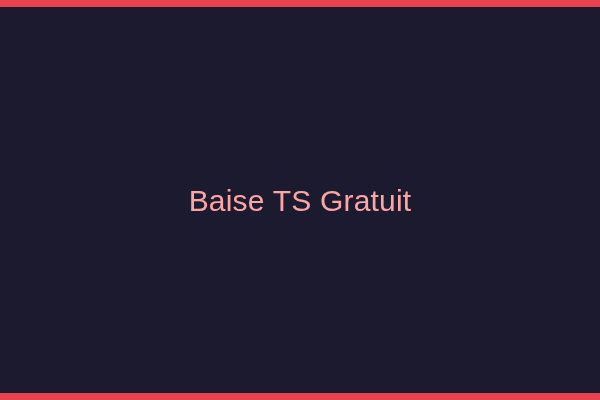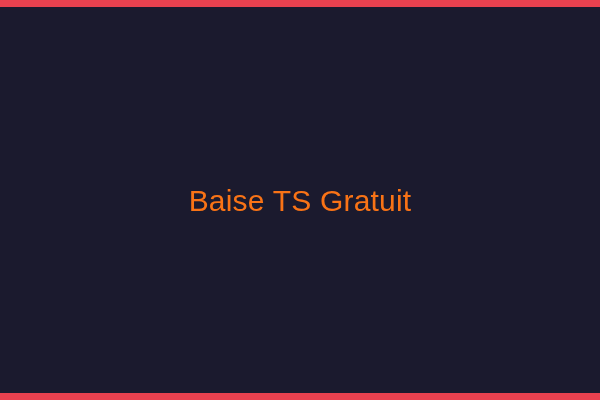--- a/index.html
+++ b/index.html
@@ -47,21 +47,21 @@
 
   #placeholder-title {
     display: block;
     margin: 0;
     padding: 0;
     font-family: "Liberation Sans", sans-serif;
     font-size: 30px;
     font-weight: 400;
     line-height: 1.1;
     letter-spacing: 0.2px;
-    color: #f97316;
+    color: #fca5a5;
     text-align: center;
     white-space: nowrap;
     -webkit-font-smoothing: antialiased;
   }
 </style>
 </head>
 <body>
 
 <div id="placeholder-card">
 

